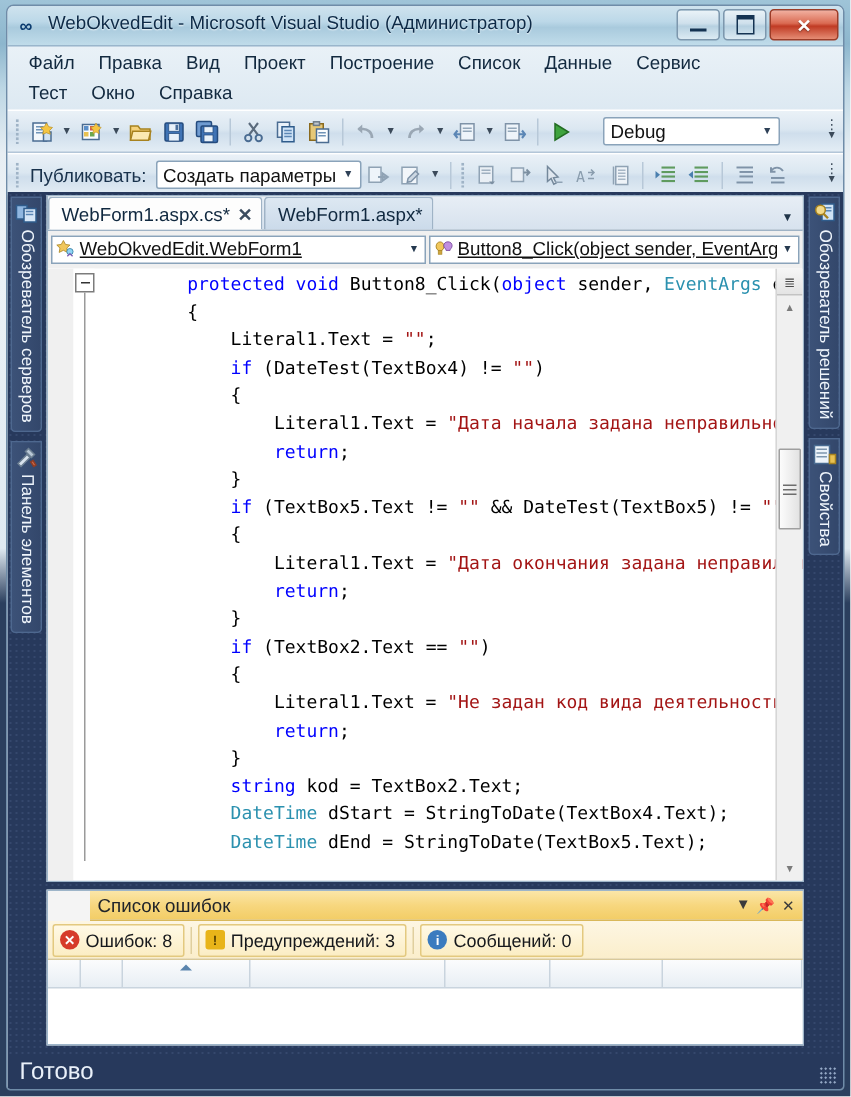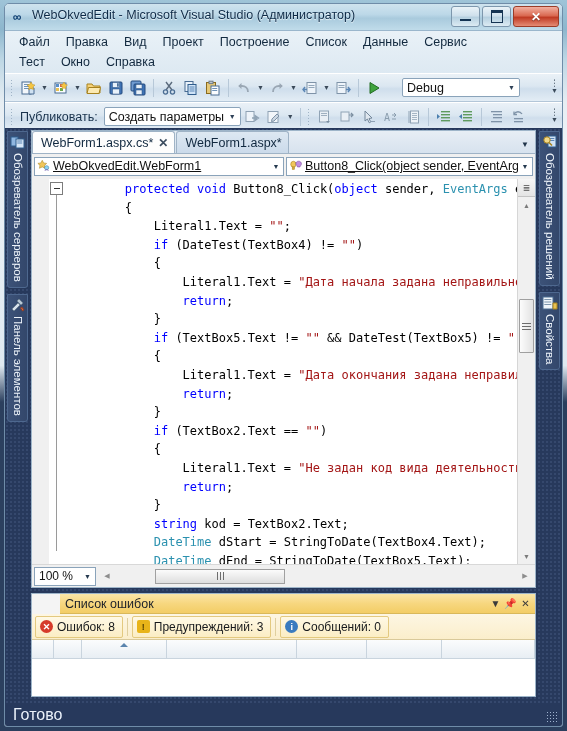--- a/index.html
+++ b/index.html
@@ -708,37 +708,20 @@
               <span class="grip3">
                   <i></i>
                   <i></i>
                   <i></i>
                 </span>
             </div>
             <div class="vs-arr" style="position:absolute;bottom:0;left:0;right:0;">▼</div>
           </div>
         </div>
 
-        <div class="editor-bottom">
-          <div class="zoom-combo">
-            <span>100 %</span>
-            <span class="ar">▼</span>
-          </div>
-          <div class="hscroll">
-            <span class="hs-arr">◀</span>
-            <div class="hs-track">
-              <div class="hs-thumb">
-                  <i></i>
-                  <i></i>
-                  <i></i>
-                </div>
-            </div>
-            <span class="hs-arr">▶</span>
-          </div>
-        </div>
       </div>
 
       <div class="errorwin">
         <div class="panel-title">
           <span class="t">Список ошибок</span>
           <span class="ptbtn">▼</span>
           <span class="ptbtn">📌</span>
           <span class="ptbtn">✕</span>
         </div>
         <div class="panel-tb">

